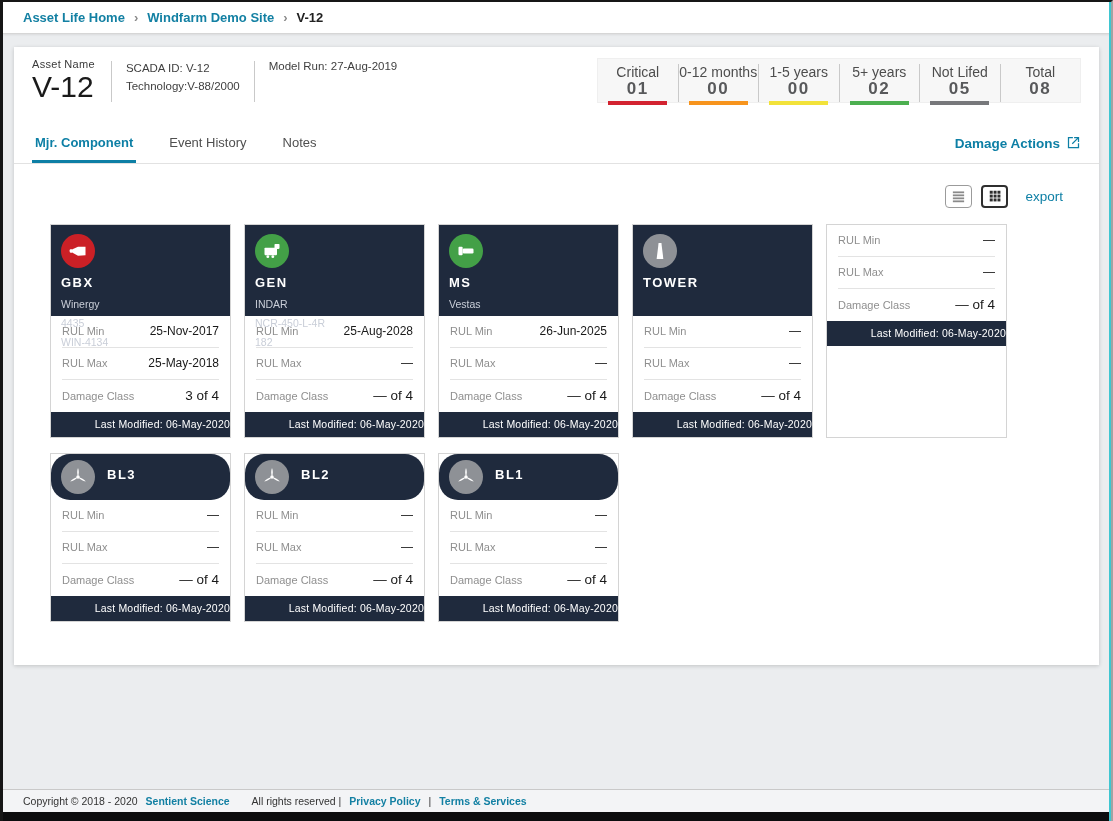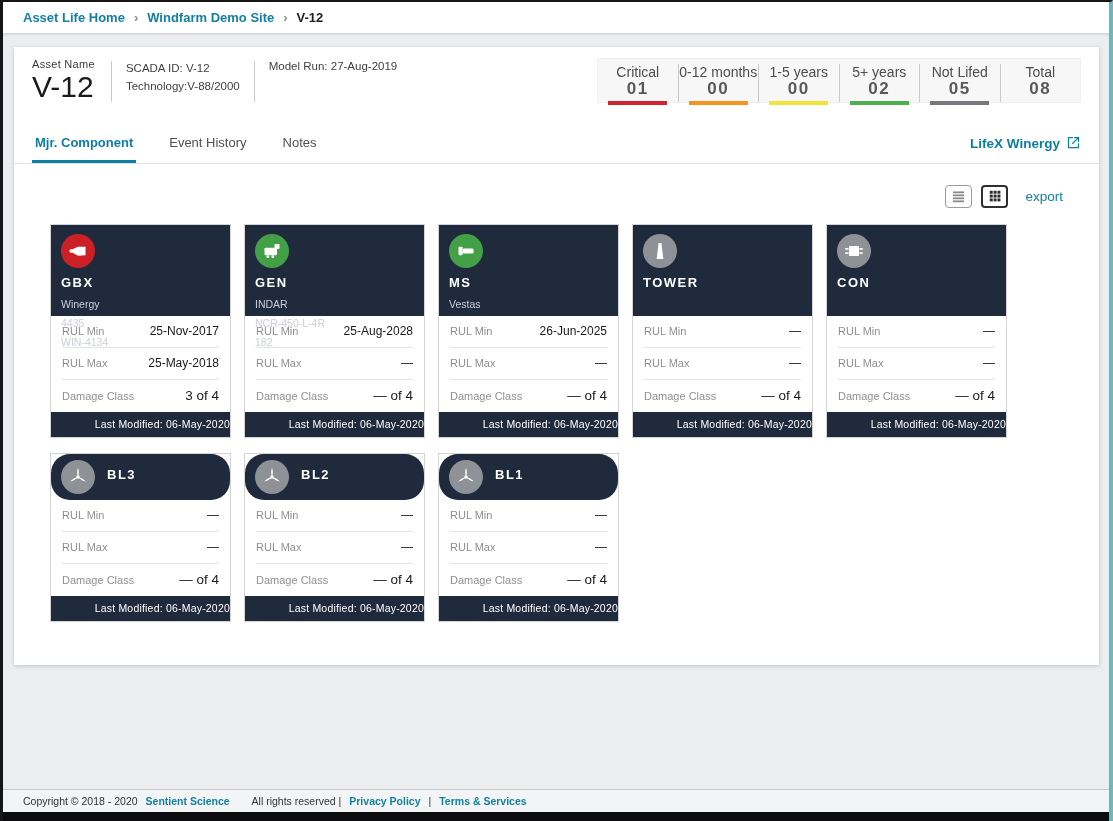--- a/index.html
+++ b/index.html
@@ -185,21 +185,21 @@
           </div>
         </div>
     </div>
 
     <div class="tabs-row">
 
       <div class="tab active">Mjr. Component</div>
         <div class="tab">Event History</div>
         <div class="tab">Notes</div>
         <div class="lifex-link">
-        <span>LifeX Winergy</span>
+        <span>Damage Actions</span>
         <span>
           <svg viewBox="0 0 24 24" width="15" height="15" fill="#0d7fa5">
               <path d="M19 19H5V5h6V3H3v18h18v-8h-2z"></path>
               <path d="M13 3v2h4.6l-8.3 8.3 1.4 1.4L19 6.4V11h2V3z"></path>
             </svg>
         </span>
       </div>
     </div>
 
     <div class="toolbar">
@@ -349,35 +349,20 @@
         <span class="row-value">—</span>
       </div>
       <div class="card-row last">
         <span class="row-label">Damage Class</span>
         <span class="row-value">— of 4</span>
       </div>
     </div>
     <div class="card-footer">Last Modified: 06-May-2020</div>
   </div>
         <div class="card tall">
-    <div class="card-header">
-      <span class="card-icon" style="background: rgb(142, 145, 150);">
-              <svg viewBox="0 0 24 24" width="20" height="20" fill="#fff">
-                <rect x="6" y="6" width="12" height="12" rx="1"></rect>
-                <rect x="1.5" y="8.5" width="4" height="2"></rect>
-                <rect x="1.5" y="13.5" width="4" height="2"></rect>
-                <rect x="18.5" y="8.5" width="4" height="2"></rect>
-                <rect x="18.5" y="13.5" width="4" height="2"></rect>
-              </svg>
-            </span>
-      <div class="card-head-text">
-        <div class="card-code">CON</div>
-        <div class="card-subtitles"></div>
-      </div>
-    </div>
     <div class="card-body">
       <div class="card-row">
         <span class="row-label">RUL Min</span>
         <span class="row-value">—</span>
       </div>
       <div class="card-row">
         <span class="row-label">RUL Max</span>
         <span class="row-value">—</span>
       </div>
       <div class="card-row last">

